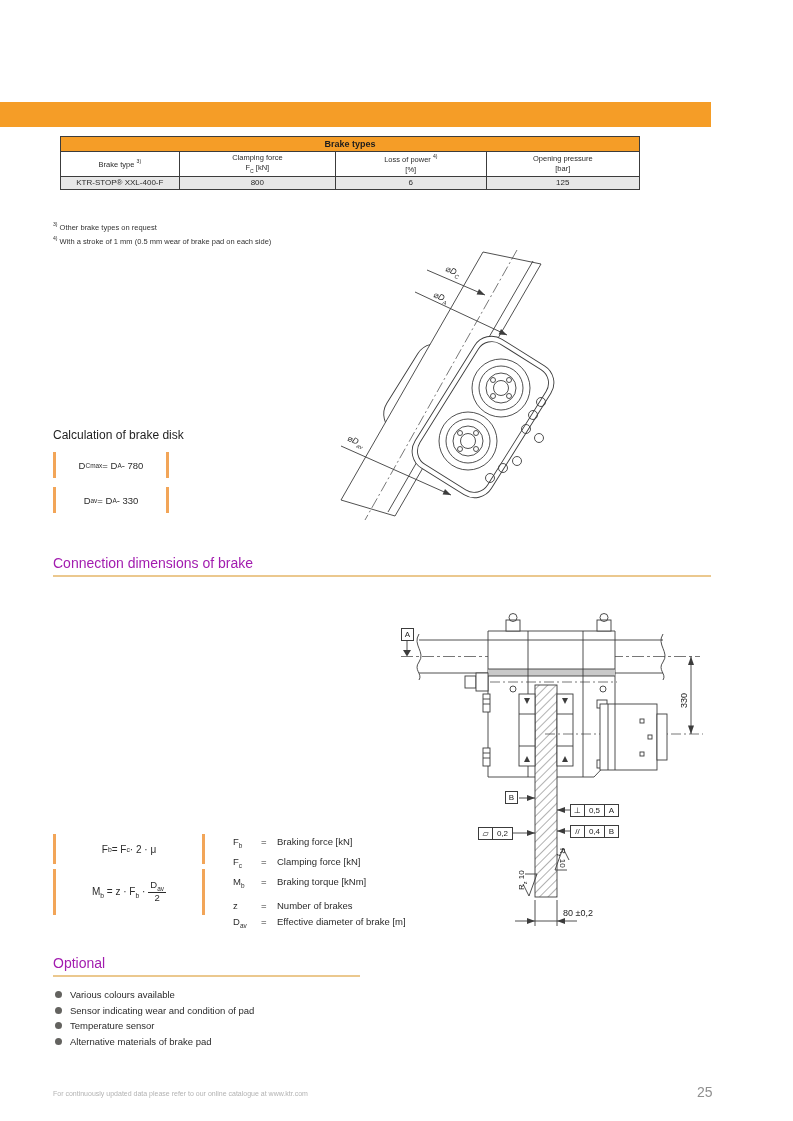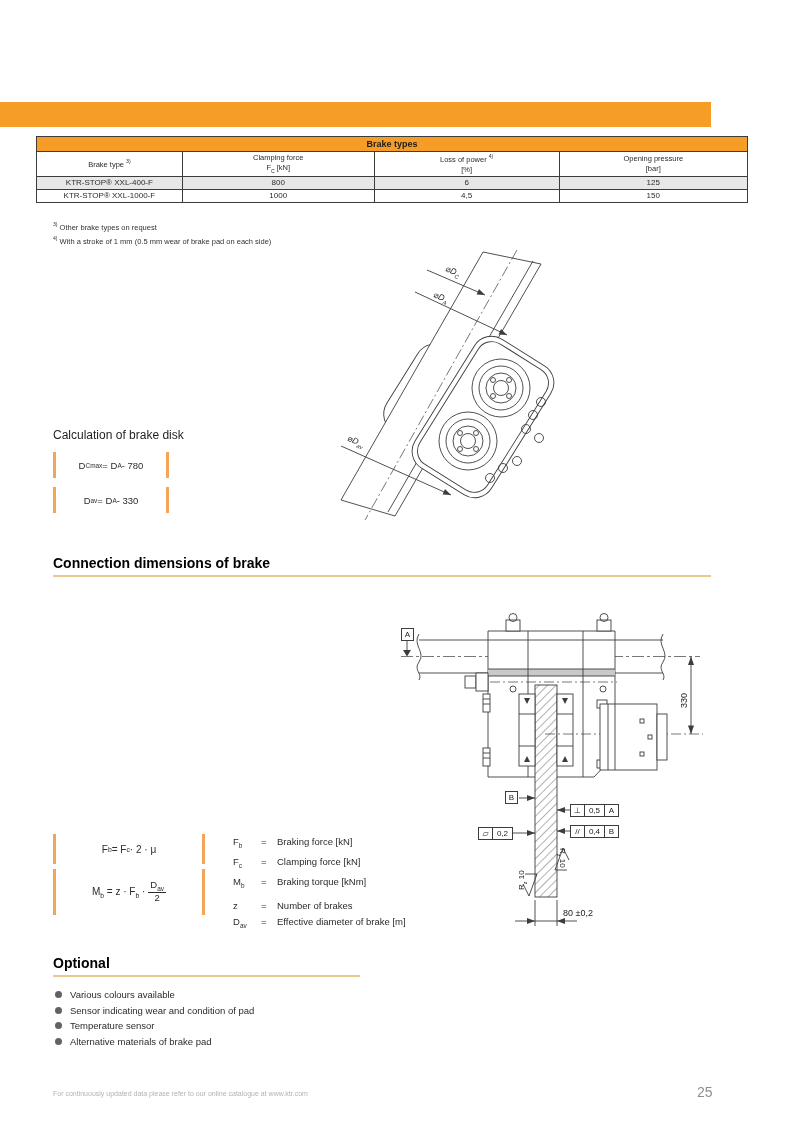--- a/index.html
+++ b/index.html
@@ -4,21 +4,21 @@
 <style>
   * { margin:0; padding:0; box-sizing:border-box; }
   html,body { background:#ffffff; }
   body { font-family:"Liberation Sans","DejaVu Sans",sans-serif; color:#2e2e2e; }
   #page { position:relative; width:793px; height:1121px; background:#fff; overflow:hidden; }
 
   
   .orange-bar { position:absolute; left:0; top:102px; width:711px; height:25px; background:#F59D27; }
 
   
-  .brake-table { position:absolute; left:36px; top:136px; width:712px; border-collapse:collapse; font-size:8px; color:#2b2b2b; }
+  .brake-table { position:absolute; left:60px; top:136px; width:580px; border-collapse:collapse; font-size:8px; color:#2b2b2b; }
   .brake-table th, .brake-table td { border:1px solid #3c3c3c; text-align:center; vertical-align:middle; padding:1px 2px; font-weight:normal; }
   .brake-table .title-row td { background:#F59D27; font-weight:bold; font-size:9px; height:15px; color:#1d1d1d; }
   .brake-table .head-row td { background:#fff; height:24px; font-size:7.5px; line-height:1.35; }
   .brake-table .data-row td { height:13px; }
   .brake-table .data-row.alt td { background:#E7E7E7; }
   sub { font-size:0.68em; }
   sup { font-size:0.68em; }
 
   .footnotes { position:absolute; left:53px; top:219px; font-size:7.5px; color:#333; line-height:11px; }
 
@@ -44,21 +44,21 @@
   .h-calc { position:absolute; left:53px; top:428px; font-size:12px; font-weight:normal; color:#1f1f1f; }
   .formula-box { position:absolute; border-left:3px solid #F2A558; border-right:3px solid #F2A558;
                  display:flex; align-items:center; justify-content:center; font-size:9.5px; color:#2b2b2b; }
   .fb-dcmax { left:53px; top:452px; width:116px; height:26px; }
   .fb-dav   { left:53px; top:487px; width:116px; height:26px; }
   .fb-fb    { left:53px; top:834px; width:152px; height:30px; font-size:10px; }
   .fb-mb    { left:53px; top:869px; width:152px; height:46px; font-size:10px; }
   .frac { display:inline-flex; flex-direction:column; align-items:center; margin-left:3px; font-size:9.5px; line-height:1.15; }
   .frac .num { border-bottom:1px solid #2b2b2b; padding:0 2px; }
 
-  .h-section { position:absolute; font-size:14px; font-weight:bold; color:#000000; }
+  .h-section { position:absolute; font-size:14px; font-weight:normal; color:#a21caf; }
   .h-conn { left:53px; top:555px; }
   .rule { position:absolute; height:2px; background:#EBC88E; }
   .rule-conn { left:53px; top:575px; width:658px; }
   .h-opt { left:53px; top:955px; }
   .rule-opt { left:53px; top:975px; width:307px; }
 
   
   .legend { position:absolute; left:233px; top:836px; font-size:9.5px; color:#2b2b2b; }
   .legend .lrow { display:flex; line-height:12px; margin-bottom:4px; }
   .legend .lrow.gap { margin-top:8px; }
@@ -106,26 +106,20 @@
         <div>Opening pressure</div>
         <div>[bar]</div>
       </td>
     </tr>
     <tr class="data-row alt">
       <td>KTR-STOP® XXL-400-F</td>
       <td>800</td>
       <td>6</td>
       <td>125</td>
     </tr>
-    <tr class="data-row">
-      <td>KTR-STOP® XXL-1000-F</td>
-      <td>1000</td>
-      <td>4,5</td>
-      <td>150</td>
-    </tr>
   </tbody>
     </table>
 
   <div class="footnotes">
     <div><sup>3)</sup><span> Other brake types on request</span></div>
     <div><sup>4)</sup><span> With a stroke of 1 mm (0.5 mm wear of brake pad on each side)</span></div>
   </div>
 
   <div class="drawing iso-drawing">
     <svg width="262" height="288" viewBox="0 0 262 288" stroke="#3C3C3C" fill="none" stroke-width="0.9">

